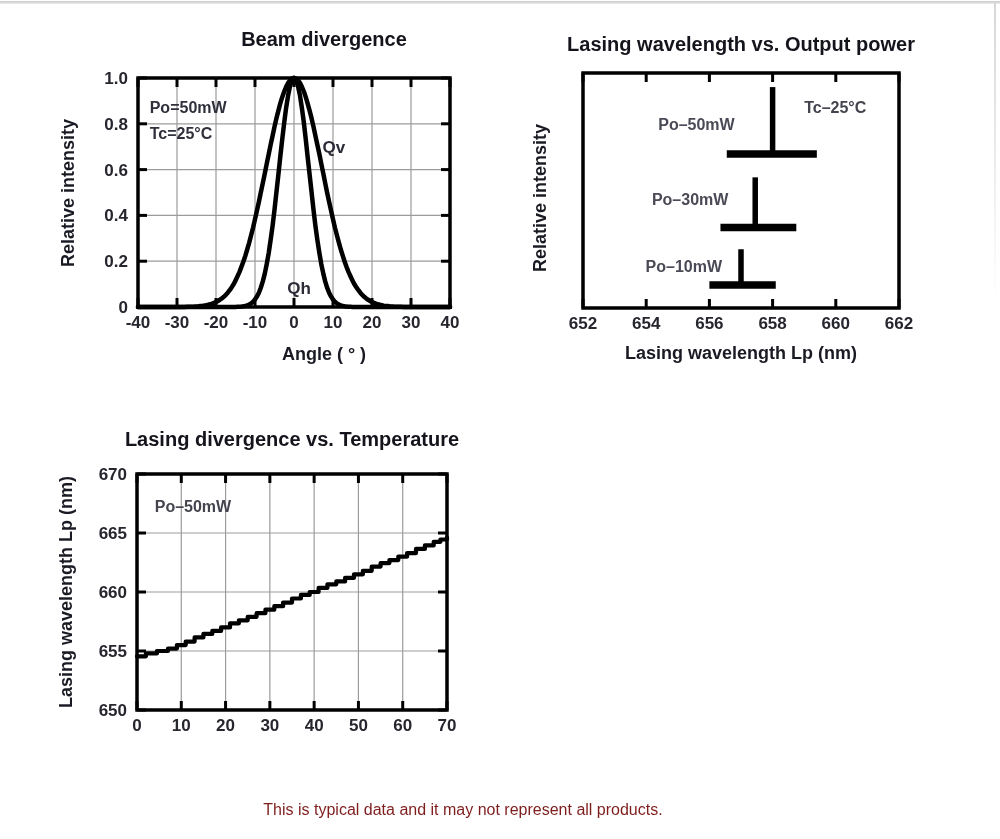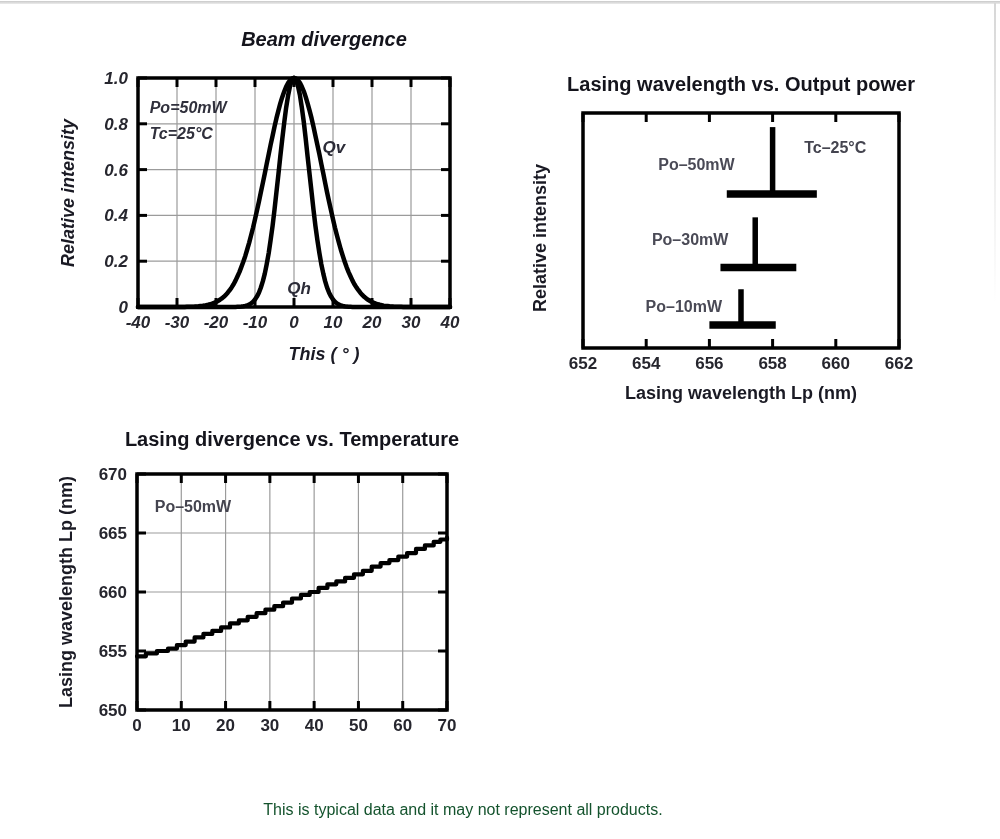--- a/index.html
+++ b/index.html
@@ -21,33 +21,33 @@
     font-size:18px;font-weight:bold;color:#1a1a24;
   }
   .y-label{
     position:absolute;top:50%;white-space:nowrap;
     transform:translate(-50%,-50%) rotate(-90deg);
     font-size:18px;font-weight:bold;color:#1a1a24;
   }
   .plot-svg{position:absolute;overflow:visible;}
   .footer-note{
     position:absolute;left:463px;top:785px;transform:translateX(-50%);
-    white-space:nowrap;font-size:16px;color:#14532d;
+    white-space:nowrap;font-size:16px;color:#7f1d1d;
   }
   svg text{font-family:"Liberation Sans", sans-serif;}
 </style>
 </head>
 <body>
 
 <div class="page">
 
   <div class="page-top-edge"></div>
   <div class="page-right-edge"></div>
 
-  <section class="chart" style="left:138px;top:78px;width:372px;height:229px;font-style:italic;">
+  <section class="chart" style="left:138px;top:78px;width:372px;height:229px;">
     <div class="chart-title" style="top:-50px;">Beam divergence</div>
     <div class="y-label" style="left:-70px;">Relative intensity</div>
     <svg class="plot-svg" id="svg-0" style="left:-75px;top:-22px;" width="415" height="307">
         <g stroke="#9b9b9b" stroke-width="1.2">
           <line x1="114" y1="22" x2="114" y2="251"></line>
           <line x1="153" y1="22" x2="153" y2="251"></line>
           <line x1="192" y1="22" x2="192" y2="251"></line>
           <line x1="231" y1="22" x2="231" y2="251"></line>
           <line x1="270" y1="22" x2="270" y2="251"></line>
           <line x1="309" y1="22" x2="309" y2="251"></line>
@@ -105,24 +105,24 @@
         <text x="387" y="272" text-anchor="middle" fill="#26262e" font-size="17" font-weight="bold">40</text>
         <text x="65" y="257" text-anchor="end" fill="#26262e" font-size="17" font-weight="bold">0</text>
         <text x="65" y="211.20000000000002" text-anchor="end" fill="#26262e" font-size="17" font-weight="bold">0.2</text>
         <text x="65" y="165.4" text-anchor="end" fill="#26262e" font-size="17" font-weight="bold">0.4</text>
         <text x="65" y="119.60000000000001" text-anchor="end" fill="#26262e" font-size="17" font-weight="bold">0.6</text>
         <text x="65" y="73.79999999999998" text-anchor="end" fill="#26262e" font-size="17" font-weight="bold">0.8</text>
         <text x="65" y="28" text-anchor="end" fill="#26262e" font-size="17" font-weight="bold">1.0</text>
         <text x="86.7" y="56.625" text-anchor="start" fill="#30303c" font-size="16" font-weight="bold">Po=50mW</text>
         <text x="86.7" y="82.96000000000001" text-anchor="start" fill="#30303c" font-size="16" font-weight="bold">Tc=25°C</text>
       </svg>
-    <div class="x-label" style="top:266px;">This  ( ° )</div>
+    <div class="x-label" style="top:266px;">Angle  ( ° )</div>
   </section>
 
-  <section class="chart" style="left:583px;top:73px;width:316px;height:235px;margin-top:40px;">
+  <section class="chart" style="left:583px;top:73px;width:316px;height:235px;">
     <div class="chart-title" style="top:-40px;">Lasing wavelength vs. Output power</div>
     <div class="y-label" style="left:-43px;top:53%;">Relative intensity</div>
     <svg class="plot-svg" id="svg-1" style="left:-75px;top:-22px;" width="419" height="313">
         <line x1="264.6" y1="36.10000000000001" x2="264.6" y2="103.07499999999999" stroke="#000" stroke-width="5.5"></line>
         <line x1="218.77999999999858" y1="103.07499999999999" x2="308.8399999999993" y2="103.07499999999999" stroke="#000" stroke-width="7.5"></line>
         <text x="226.67999999999856" y="78.52499999999999" text-anchor="end" fill="#4a4a56" font-size="16" font-weight="bold">Po–50mW</text>
         <line x1="247.22000000000145" y1="126.33999999999999" x2="247.22000000000145" y2="176.395" stroke="#000" stroke-width="5.5"></line>
         <line x1="212.46000000000072" y1="176.395" x2="288.3" y2="176.395" stroke="#000" stroke-width="7.5"></line>
         <text x="220.36000000000072" y="153.72499999999997" text-anchor="end" fill="#4a4a56" font-size="16" font-weight="bold">Po–30mW</text>
         <line x1="233" y1="198.25" x2="233" y2="233.97" stroke="#000" stroke-width="5.5"></line>

